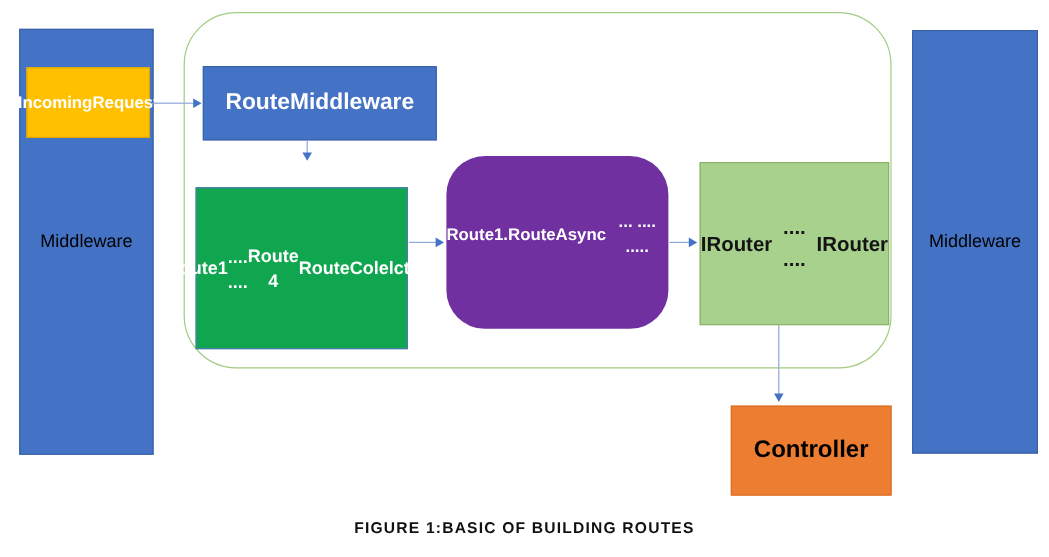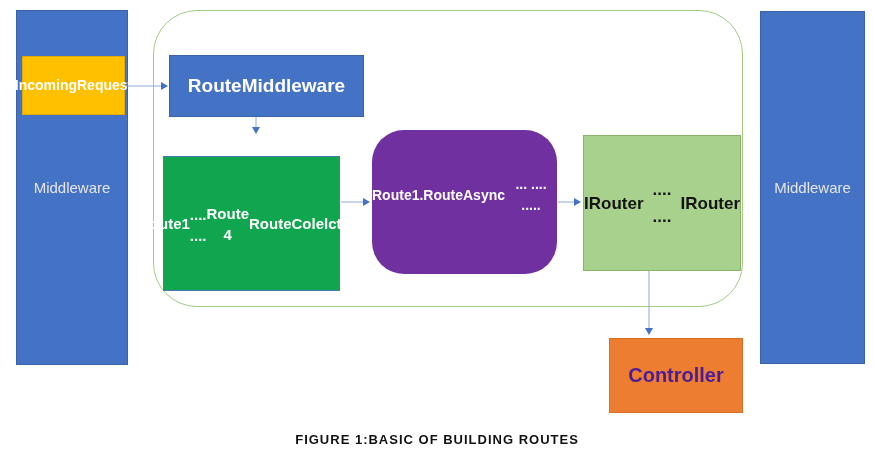--- a/index.html
+++ b/index.html
@@ -30,23 +30,24 @@
     display: flex;
     flex-direction: row;
     align-items: center;
     justify-content: center;
     text-align: center;
   }
 
   .mw-left, .mw-right {
     background: #4472c4;
     border: 1px solid #3a62a8;
-    color: #e5e5e5;
+    color: #000000;
     font-size: 15px;
     font-weight: 400;
+    margin-top: 14px;
   }
   .mw-left  { left: 16px;  top: 10px; width: 112px; height: 355px; }
   .mw-right { left: 760px; top: 11px; width: 105px; height: 353px; }
 
   .incoming {
     left: 22px; top: 56px; width: 103px; height: 59px;
     background: #ffc000;
     border: 1px solid #dfa900;
     color: #ffffff;
     font-size: 14px; font-weight: 700; line-height: 19px;
@@ -83,21 +84,21 @@
     background: #a9d18e;
     border: 1px solid #8ab268;
     color: #141414;
     font-size: 17px; font-weight: 700; line-height: 27px;
   }
 
   .controller {
     left: 609px; top: 338px; width: 134px; height: 75px;
     background: #ed7d31;
     border: 1px solid #d96f26;
-    color: #4c1d95;
+    color: #000000;
     font-size: 20px; font-weight: 700;
   }
 
   
   .arrow { position: absolute; }
   .arrow .shaft-h {
     position: absolute; left: 0; right: 6px; top: 50%;
     height: 0; border-top: 1.6px solid #8ea9db;
     transform: translateY(-50%);
   }

